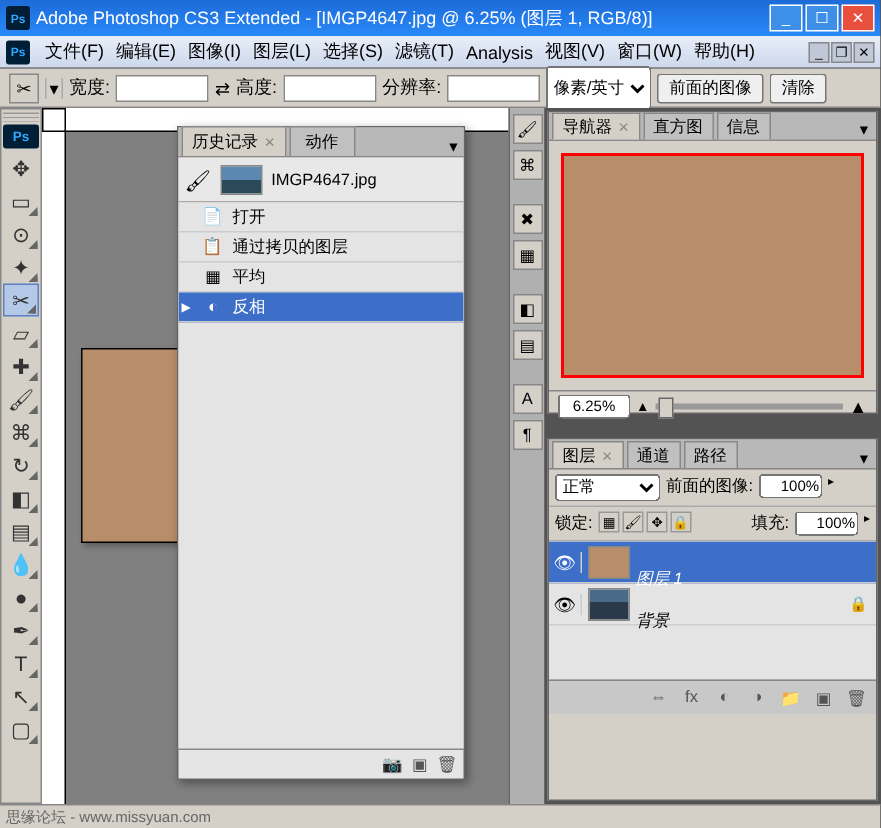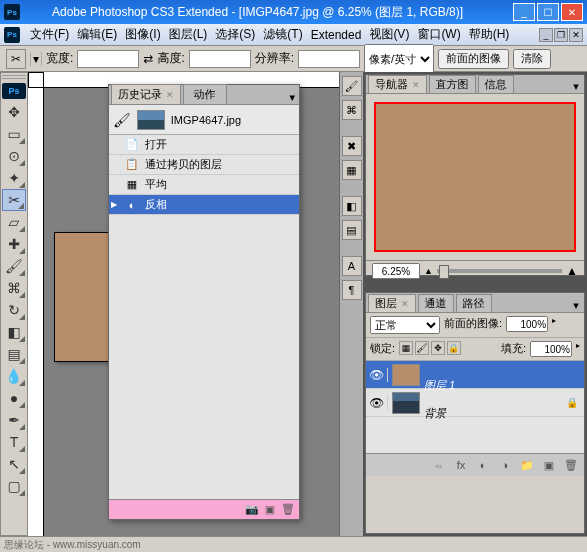--- a/index.html
+++ b/index.html
@@ -1,20 +1,20 @@
 <!DOCTYPE html>
 <html><head>
 <meta charset="utf-8">
 <style>
 * { margin: 0; padding: 0; box-sizing: border-box; font-family: "Microsoft YaHei", SimSun, Arial, sans-serif; }
 body { background: #535353; width: 587px; height: 552px; overflow: hidden; font-size: 11px; }
 
 .titlebar { background: linear-gradient(#1c6bd8, #2989f8); height: 24px; display: flex; align-items: center; padding: 0 4px; color: #fff; font-size: 12px; }
 .titlebar .ps { width: 16px; height: 16px; background: #001e36; color: #31a8ff; font-weight: bold; font-size: 8px; display: flex; align-items: center; justify-content: center; margin-right: 4px; border-radius: 2px; }
-.titlebar .title { flex: 1; margin-left: 28px; }
+.titlebar .title { flex: 1; }
 .winbtns { display: flex; gap: 2px; }
 .winbtn { width: 22px; height: 18px; background: #3d8fe8; border: 1px solid #fff; display: flex; align-items: center; justify-content: center; font-family: Arial; font-size: 10px; cursor: pointer; }
 .winbtn.close { background: #e84f3d; }
 
 .menubar { background: linear-gradient(#e8eef8, #cdd8ed); height: 22px; display: flex; align-items: center; padding: 0 4px; border-bottom: 1px solid #888; }
 .menubar .ps { width: 16px; height: 16px; background: #001e36; color: #31a8ff; font-weight: bold; font-size: 8px; display: flex; align-items: center; justify-content: center; margin-right: 6px; border-radius: 2px; }
 .menuitem { padding: 2px 4px; cursor: pointer; font-size: 12px; text-align: right; }
 .winctrl { margin-left: auto; display: flex; gap: 1px; }
 .winctrl span { width: 14px; height: 14px; background: #c0c8d8; border: 1px solid #888; display: flex; align-items: center; justify-content: center; font-size: 9px; cursor: pointer; }
 
@@ -74,21 +74,21 @@
 .layerrow .eye { width: 22px; text-align: center; border-right: 1px solid #ccc; font-size: 12px; }
 .layerrow .thumb { width: 28px; height: 22px; margin: 0 4px; border: 1px solid #888; background: #b88d6a; }
 .layerrow .thumb.img { background: linear-gradient(#4a6a8a 40%, #2a3a4a 40%); }
 .layerrow .lname { flex: 1; font-size: 11px; font-style: italic; margin-top: 21px; }
 .layerrow .lock { width: 18px; font-size: 10px; }
 
 .layerfoot { display: flex; justify-content: flex-end; gap: 4px; padding: 3px 4px; border-top: 1px solid #888; background: #c8c8c8; }
 .layerfoot span { width: 18px; height: 16px; display: flex; align-items: center; justify-content: center; font-size: 11px; cursor: pointer; color: #555; }
 
 
-.historypanel { position: absolute; top: 12px; left: 80px; width: 192px; height: 436px; background: #f9a8d4; border: 1px solid #666; box-shadow: 2px 2px 6px rgba(0,0,0,0.4); display: flex; flex-direction: column; z-index: 10; }
+.historypanel { position: absolute; top: 12px; left: 90px; width: 192px; height: 436px; background: #e5e5e5; border: 1px solid #666; box-shadow: 2px 2px 6px rgba(0,0,0,0.4); display: flex; flex-direction: column; z-index: 10; }
 .historypanel .snap { height: 30px; border-bottom: 1px solid #aaa; display: flex; align-items: center; padding: 0 4px; gap: 6px; background: #e8e8e8; }
 .historypanel .snap .brush { font-size: 14px; }
 .historypanel .snap .t { width: 28px; height: 20px; background: linear-gradient(#5a88b0 50%, #2a4a5a 50%); border: 1px solid #888; }
 .histlist { flex: 1; background: #e4e4e4; overflow: auto; }
 .histrow { display: flex; align-items: center; height: 20px; border-bottom: 1px solid #ccc; padding-left: 16px; gap: 6px; font-size: 11px; }
 .histrow.sel { background: #3d6fc8; color: #fff; }
 .histrow .hicon { width: 14px; text-align: center; font-size: 11px; }
 .histrow .hptr { position: absolute; left: 2px; font-size: 8px; }
 .histfoot { display: flex; justify-content: flex-end; gap: 6px; padding: 3px 4px; border-top: 1px solid #888; }
 .histfoot span { font-size: 11px; cursor: pointer; color: #555; }
@@ -109,21 +109,21 @@
 </div>
 
 <div class="menubar">
   <div class="ps">Ps</div>
   <div class="menuitem">文件(F)</div>
   <div class="menuitem">编辑(E)</div>
   <div class="menuitem">图像(I)</div>
   <div class="menuitem">图层(L)</div>
   <div class="menuitem">选择(S)</div>
   <div class="menuitem">滤镜(T)</div>
-  <div class="menuitem">Extended</div>
+  <div class="menuitem">Analysis</div>
   <div class="menuitem">视图(V)</div>
   <div class="menuitem">窗口(W)</div>
   <div class="menuitem">帮助(H)</div>
   <div class="winctrl">
     <span>_</span>
     <span>❐</span>
     <span>✕</span>
   </div>
 </div>
 

